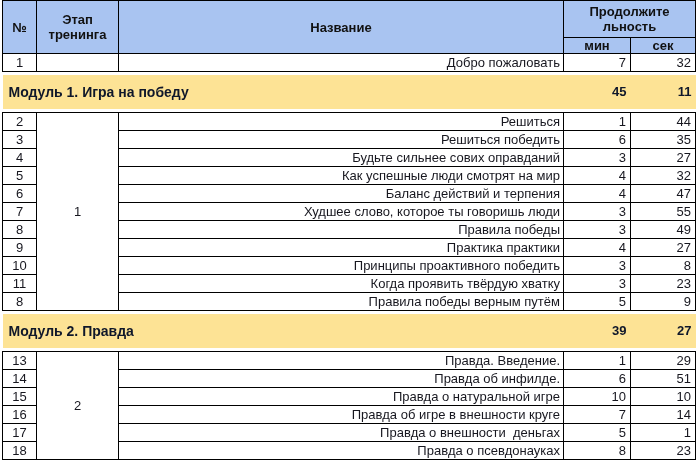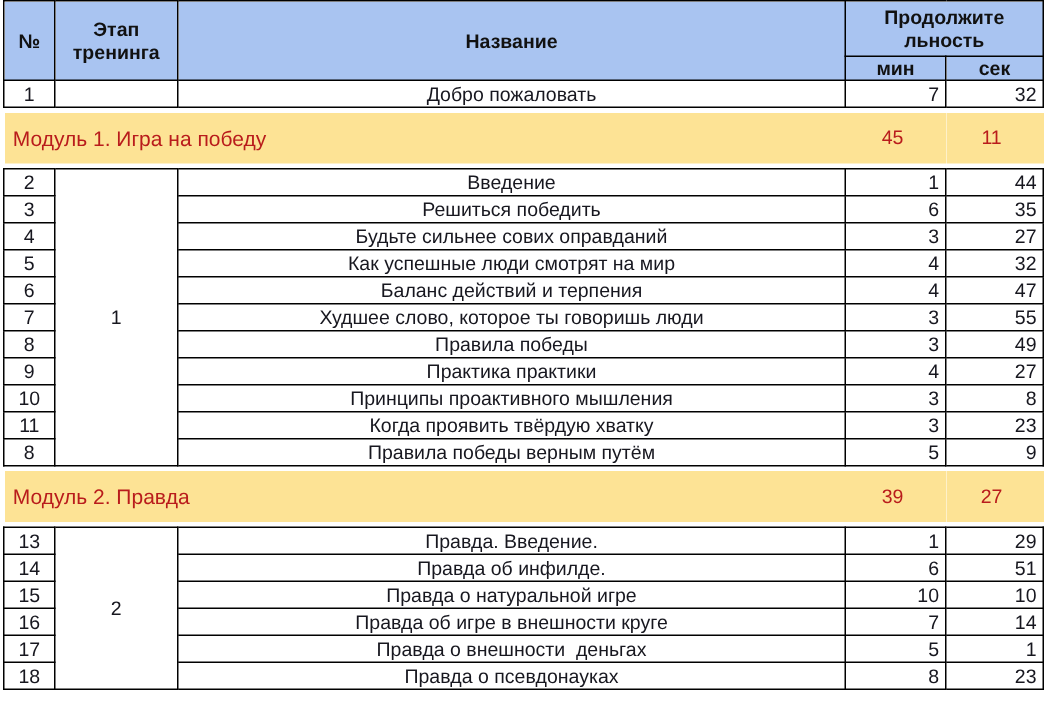--- a/index.html
+++ b/index.html
@@ -16,25 +16,25 @@
   }
   .h-main{height:37px;}
   .h-sub{height:16px;}
   .dur-line{display:block;}
   td.cell{
     border:1px solid #000;height:18px;font-size:13px;color:#17171f;
     vertical-align:middle;padding:0 3px;line-height:1.05;
   }
   td.num{text-align:center;padding:0;}
   td.stage{text-align:center;padding:0;}
-  td.name{text-align:center;white-space:pre;}
+  td.name{text-align:right;white-space:pre;}
   td.dur{text-align:right;padding-right:4px;}
-  tr.module td{background:#fde395;border:none;font-weight:normal;height:34px;vertical-align:middle;color:#b91c1c;}
+  tr.module td{background:#fde395;border:none;font-weight:bold;height:34px;vertical-align:middle;color:#0f172a;}
   td.mtitle{font-size:14px;text-align:left;padding:0 0 0 6px;}
-  td.mdur{font-size:13px;text-align:center;padding:0 4px 0 0;border-left:1px solid #cdc6b2;}
+  td.mdur{font-size:13px;text-align:right;padding:0 4px 0 0;border-left:1px solid #cdc6b2;}
   tr.spacer td{border:none;background:#fff;padding:0;line-height:0;font-size:0;}
 </style>
 </head>
 <body>
 
 <div class="sheet">
   <table>
     <colgroup>
       <col style="width:34px">
       <col style="width:82px">
@@ -72,21 +72,21 @@
           <td class="mtitle" colspan="3">Модуль 1. Игра на победу</td>
           <td class="mdur">45</td>
           <td class="mdur">11</td>
         </tr>
         <tr class="spacer">
           <td class="sp" colspan="5" style="height: 4px;"></td>
         </tr>
         <tr>
           <td class="cell num">2</td>
           <td class="cell stage" rowspan="11">1</td>
-          <td class="cell name">Введение</td>
+          <td class="cell name">Решиться</td>
           <td class="cell dur">1</td>
           <td class="cell dur">44</td>
         </tr>
         <tr>
           <td class="cell num">3</td>
           <td class="cell name">Решиться победить</td>
           <td class="cell dur">6</td>
           <td class="cell dur">35</td>
         </tr>
         <tr>
@@ -120,21 +120,21 @@
           <td class="cell dur">49</td>
         </tr>
         <tr>
           <td class="cell num">9</td>
           <td class="cell name">Практика практики</td>
           <td class="cell dur">4</td>
           <td class="cell dur">27</td>
         </tr>
         <tr>
           <td class="cell num">10</td>
-          <td class="cell name">Принципы проактивного мышления</td>
+          <td class="cell name">Принципы проактивного победить</td>
           <td class="cell dur">3</td>
           <td class="cell dur">8</td>
         </tr>
         <tr>
           <td class="cell num">11</td>
           <td class="cell name">Когда проявить твёрдую хватку</td>
           <td class="cell dur">3</td>
           <td class="cell dur">23</td>
         </tr>
         <tr>

